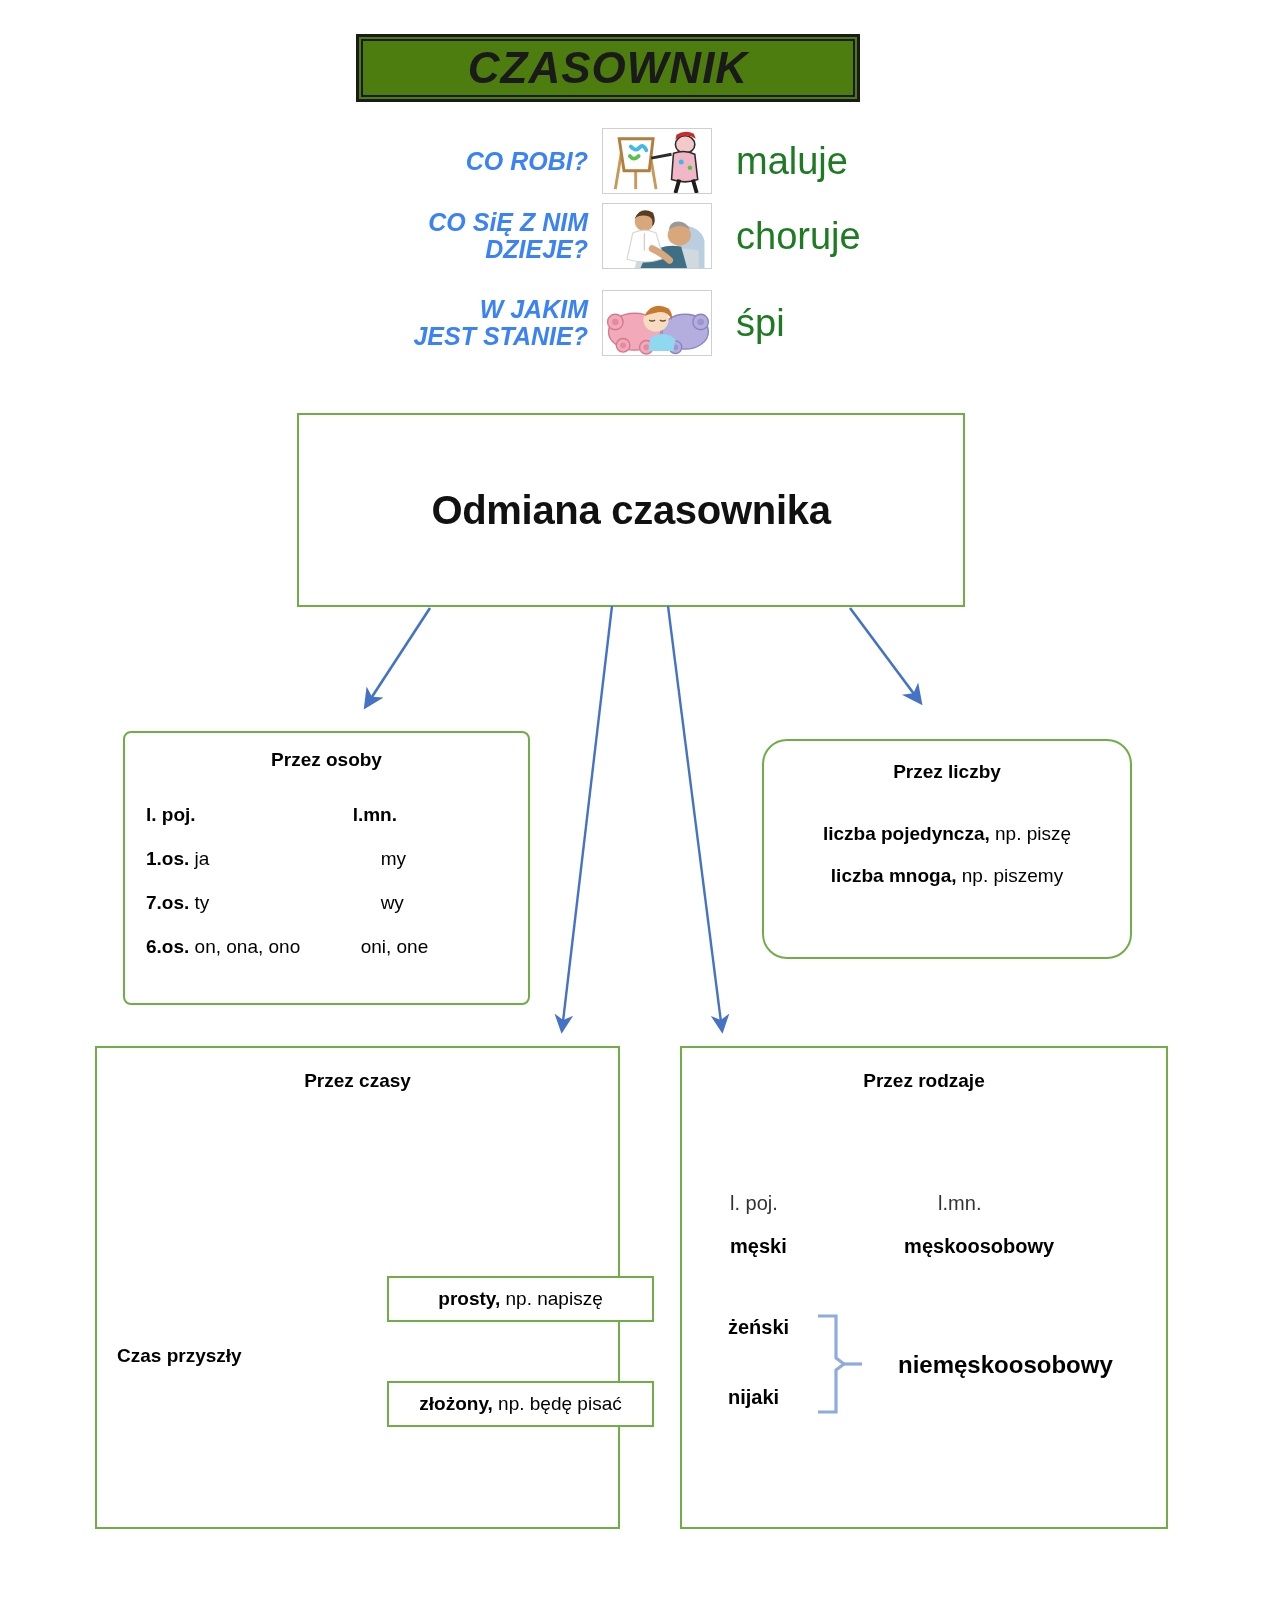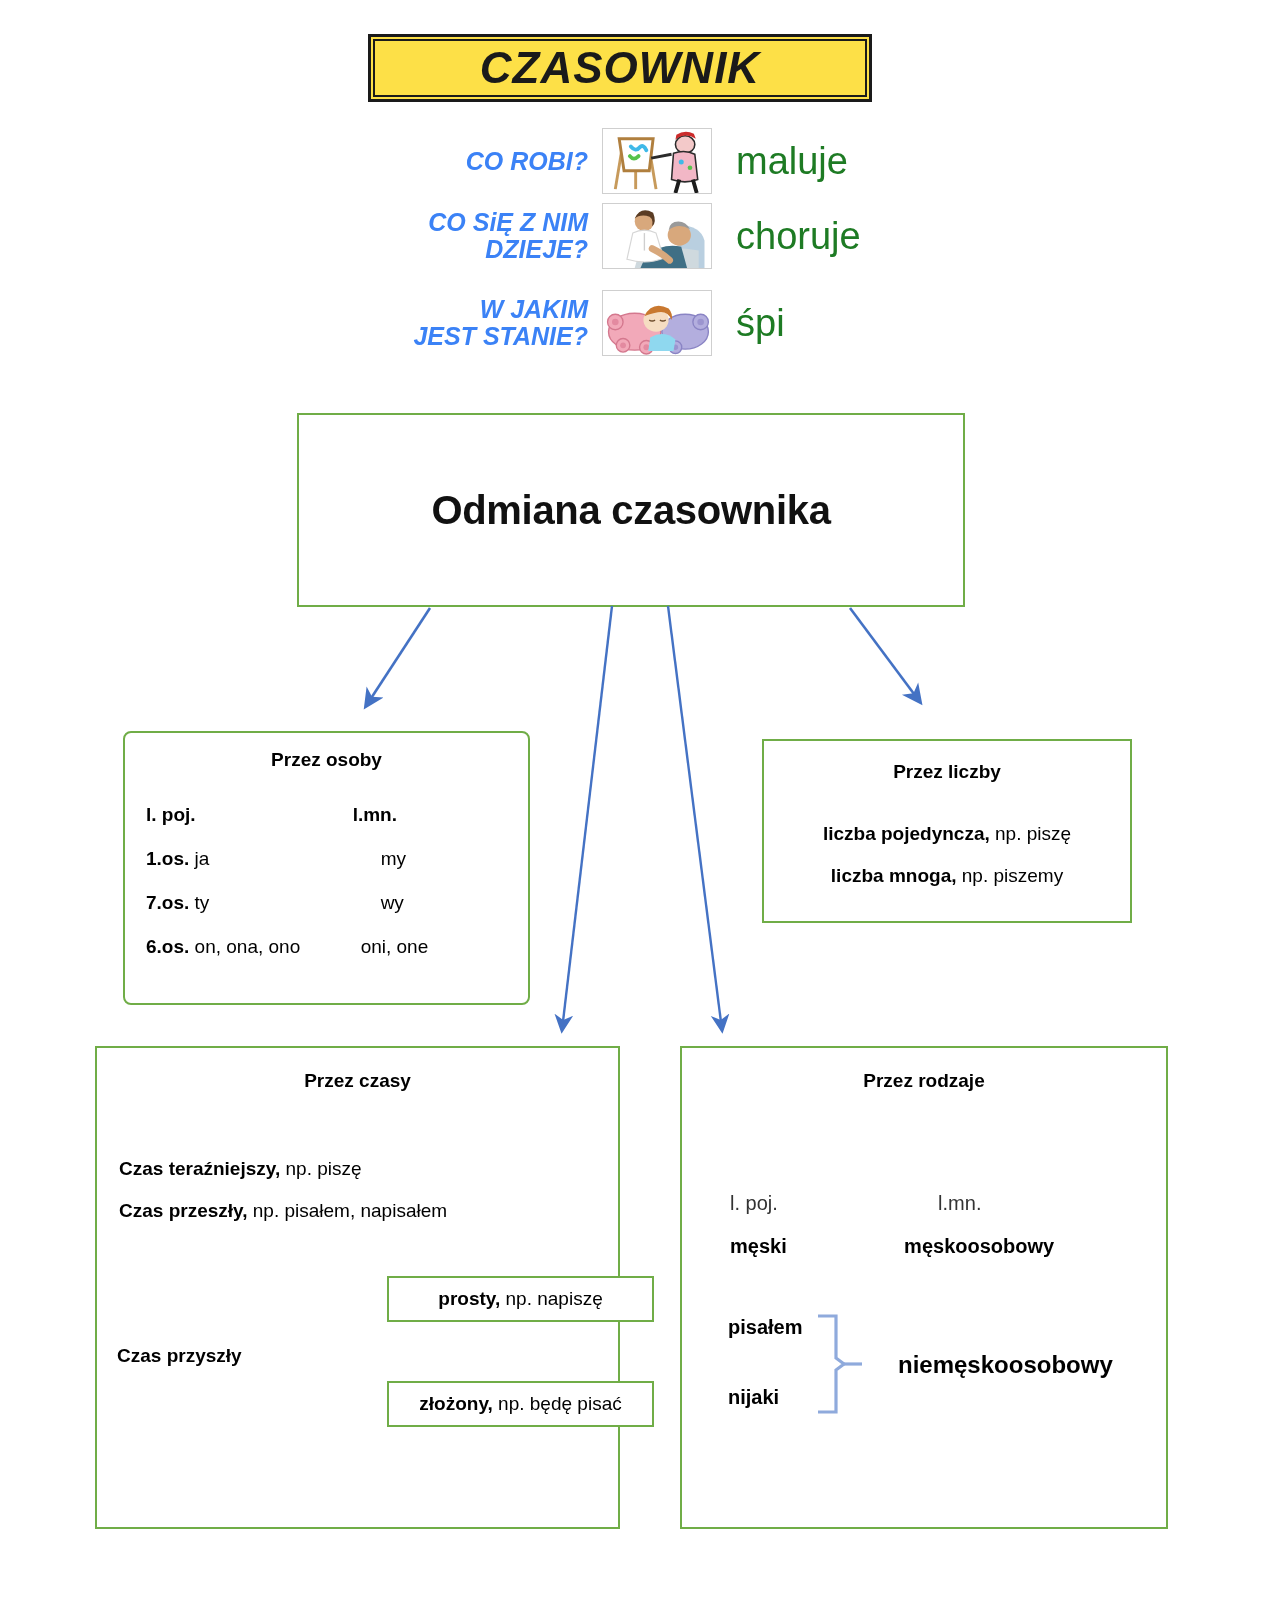--- a/index.html
+++ b/index.html
@@ -16,26 +16,26 @@
     position: relative;
     width: 1278px;
     height: 1600px;
     background: #ffffff;
     overflow: hidden;
   }
 
   
   .title-box {
     position: absolute;
-    left: 368px;
+    left: 356px;
     top: 34px;
     width: 504px;
     height: 68px;
     border: 3px solid #1a1a1a;
-    background: #fde047;
+    background: #4d7c0f;
     box-sizing: border-box;
     padding: 2px;
   }
   .title-box-inner {
     width: 100%;
     height: 100%;
     border: 2px solid #1a1a1a;
     box-sizing: border-box;
     display: flex;
     align-items: center;
@@ -103,21 +103,21 @@
   }
   .main-box-text {
     font-size: 40px;
     font-weight: bold;
     letter-spacing: -0.3px;
     color: #111;
     white-space: nowrap;
   }
 
   .osoby-box { left: 123px; top: 731px; width: 407px; height: 274px; border-radius: 8px; }
-  .liczby-box { left: 762px; top: 739px; width: 370px; height: 184px; }
+  .liczby-box { left: 762px; top: 739px; width: 370px; height: 220px; border-radius: 25px; }
   .czasy-box { left: 95px; top: 1046px; width: 525px; height: 483px; }
   .rodzaje-box { left: 680px; top: 1046px; width: 488px; height: 483px; }
 
   
   .osoby-table {
     margin: 22px 0 0 0;
     width: 100%;
     border-collapse: collapse;
     font-size: 19px;
   }
@@ -343,24 +343,20 @@
   <div class="gbox liczby-box">
     <div class="box-title" style="margin-top:20px;">Przez liczby</div>
     <div class="liczby-lines">
       <div><span class="bold">liczba pojedyncza,</span><span> np. piszę</span></div>
       <div><span class="bold">liczba mnoga,</span><span> np. piszemy</span></div>
     </div>
   </div>
 
   <div class="gbox czasy-box">
     <div class="box-title" style="margin-top:22px;">Przez czasy</div>
-    <div class="czasy-lines">
-      <div><span class="bold">Czas teraźniejszy,</span><span> np. piszę</span></div>
-      <div><span class="bold">Czas przeszły,</span><span> np. pisałem, napisałem</span></div>
-    </div>
   </div>
   <div class="czas-przyszly-label">Czas przyszły</div>
   <div class="subbox subbox-prosty">
     <span><span class="bold">prosty,</span><span> np. napiszę</span></span>
   </div>
   <div class="subbox subbox-zlozony">
     <span><span class="bold">złożony,</span><span> np. będę pisać</span></span>
   </div>
 
   <div class="gbox rodzaje-box">
@@ -373,21 +369,21 @@
         </tr>
         <tr class="rbold">
           <td class="r1">męski</td>
           <td class="r2" style="padding-left:14px;">męskoosobowy</td>
         </tr>
       </tbody>
     </table>
   </div>
 
   <div class="genders-lower">
-    <div class="g-zenski">pisałem</div>
+    <div class="g-zenski">żeński</div>
     <div class="g-nijaki">nijaki</div>
     <svg class="brace" viewBox="0 0 62 108" xmlns="http://www.w3.org/2000/svg">
       <path d="M8 6 L26 6 L26 48 L34 54 L26 60 L26 102 L8 102" fill="none" stroke="#8faadc" stroke-width="3.2" stroke-linejoin="miter" stroke-linecap="butt"></path>
       <line x1="34" y1="54" x2="52" y2="54" stroke="#8faadc" stroke-width="3.2"></line>
     </svg>
     <div class="g-niemesko">niemęskoosobowy</div>
   </div>
 
 </div>
 

